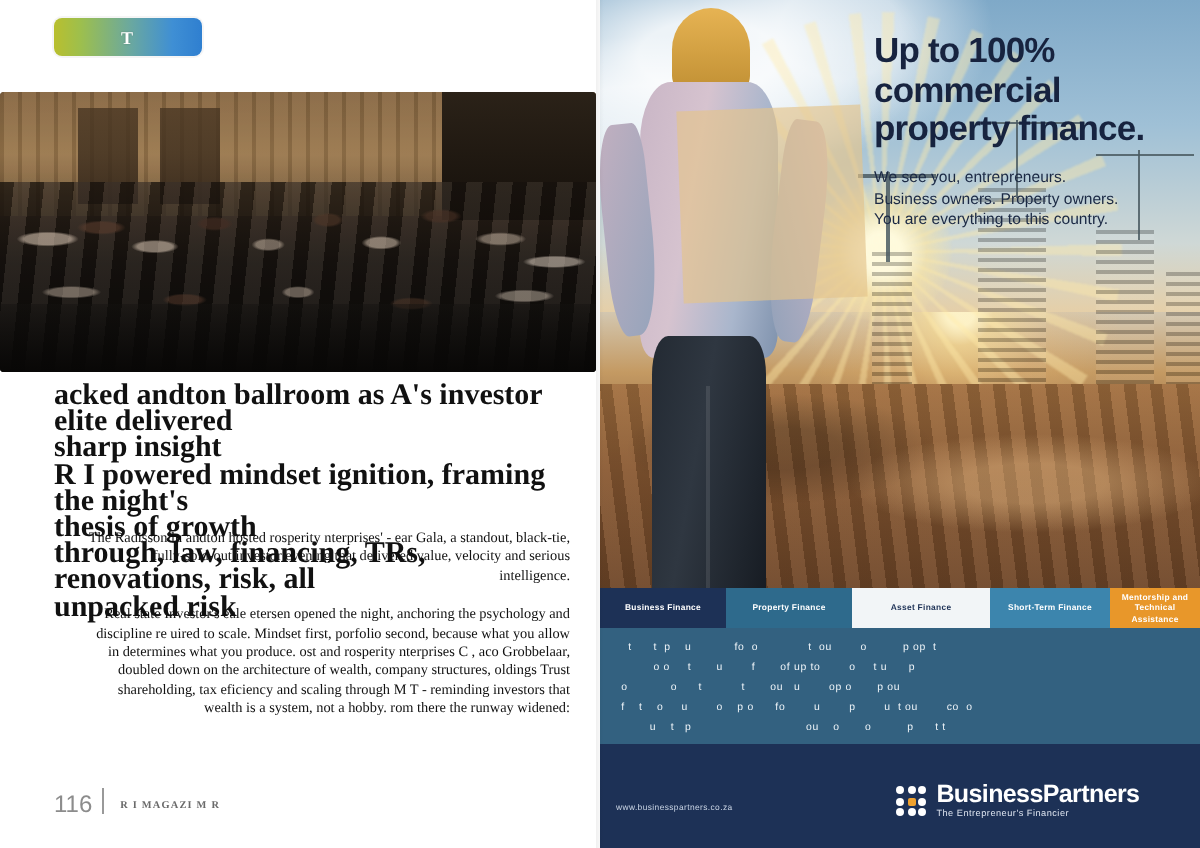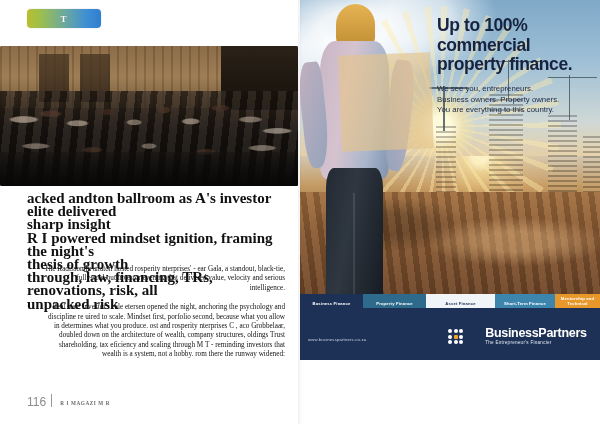--- a/index.html
+++ b/index.html
@@ -104,21 +104,21 @@
   }
   .lp-pageno { font-size:12px; color:#8c8c8c; line-height:1; font-family:"Liberation Sans",sans-serif; }
   .lp-rule { width:1px; height:13px; background:#999; margin:0 3px 1px 0; }
   .lp-foot-text {
     font-size:5.2px; letter-spacing:.6px; color:#6a6a6a; font-weight:700;
     font-family:"Liberation Serif",serif; padding-bottom:2px;
   }
 
   
   .page-right {
-    position:absolute; left:300px; top:0; width:300px; height:360px;
+    position:absolute; left:300px; top:0; width:300px; height:424px;
     overflow:hidden; background:#ef4444;
   }
   .ad-photo {
     position:absolute; left:0; top:0; width:300px; height:300px; overflow:hidden;
     background:
       radial-gradient(circle at 60% 52%, rgba(255,244,200,.95) 0 3%, rgba(255,226,150,.6) 7%, rgba(255,200,120,.18) 18%, rgba(255,190,110,0) 34%),
       linear-gradient(180deg,#8fb4cf 0%,#b3cbdd 28%,#d9d9cf 48%,#c49a63 62%,#8a5f3c 76%,#6e4a2e 100%);
   }
   .ad-sky {
     position:absolute; top:0; left:0; width:100%; height:52%;
@@ -242,21 +242,21 @@
   }
   .ad-footer {
     position:absolute; left:0; bottom:0; width:300px; height:52px;
     background:#1d3156;
   }
   .ad-url {
     position:absolute; left:8px; bottom:18px;
     font-family:"Liberation Sans", sans-serif;
     font-size:4.2px; color:#c9d4e4; letter-spacing:.2px;
   }
-  .ad-logo { position:absolute; left:148px; bottom:14px; display:flex; align-items:center; gap:22px; }
+  .ad-logo { position:absolute; left:148px; bottom:14px; display:flex; align-items:center; gap:5px; }
   .logo-dots { display:grid; grid-template-columns:repeat(3,4px); grid-template-rows:repeat(3,4px); gap:1.6px; }
   .logo-dots i { display:block; width:4px; height:4px; border-radius:50%; background:#ffffff; }
   .logo-dots i.accent { background:#f0a22e; border-radius:1px; }
   .logo-text-main {
     font-family:"Liberation Sans", sans-serif; font-weight:700;
     font-size:12.5px; line-height:13px; color:#ffffff; letter-spacing:-0.3px;
   }
   .logo-text-sub {
     font-family:"Liberation Sans", sans-serif;
     font-size:4.6px; line-height:6px; color:#dfe6f1; letter-spacing:.25px;

